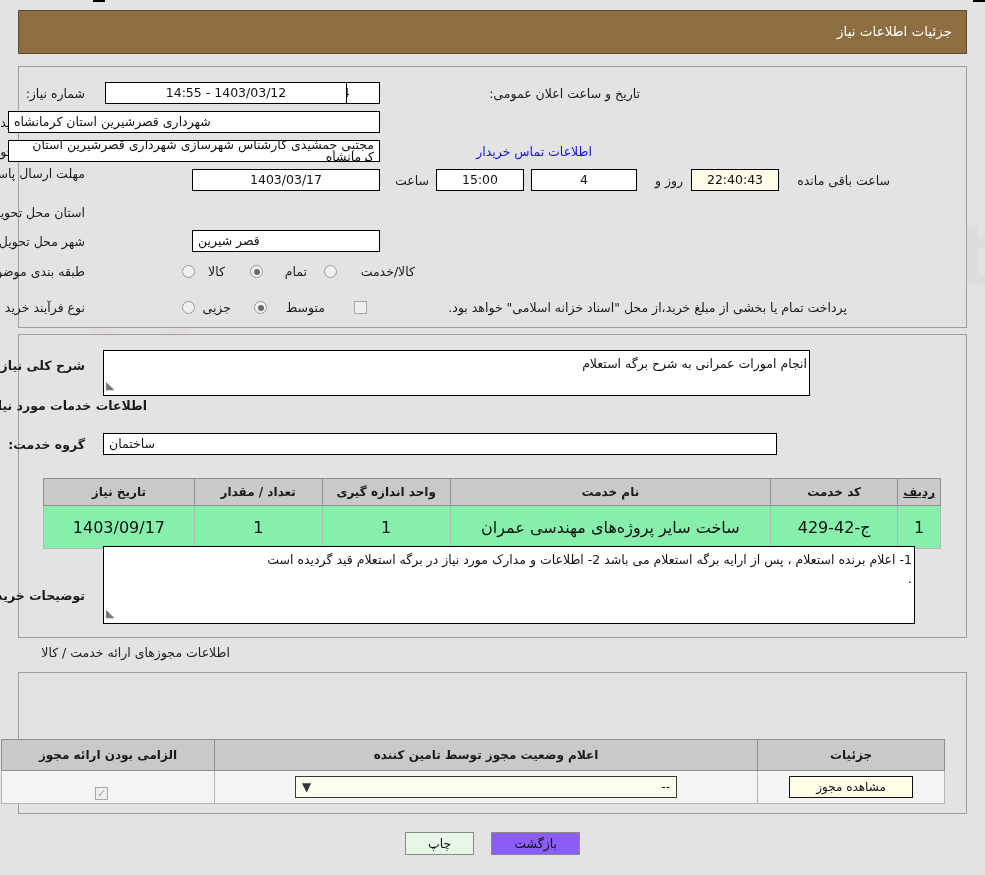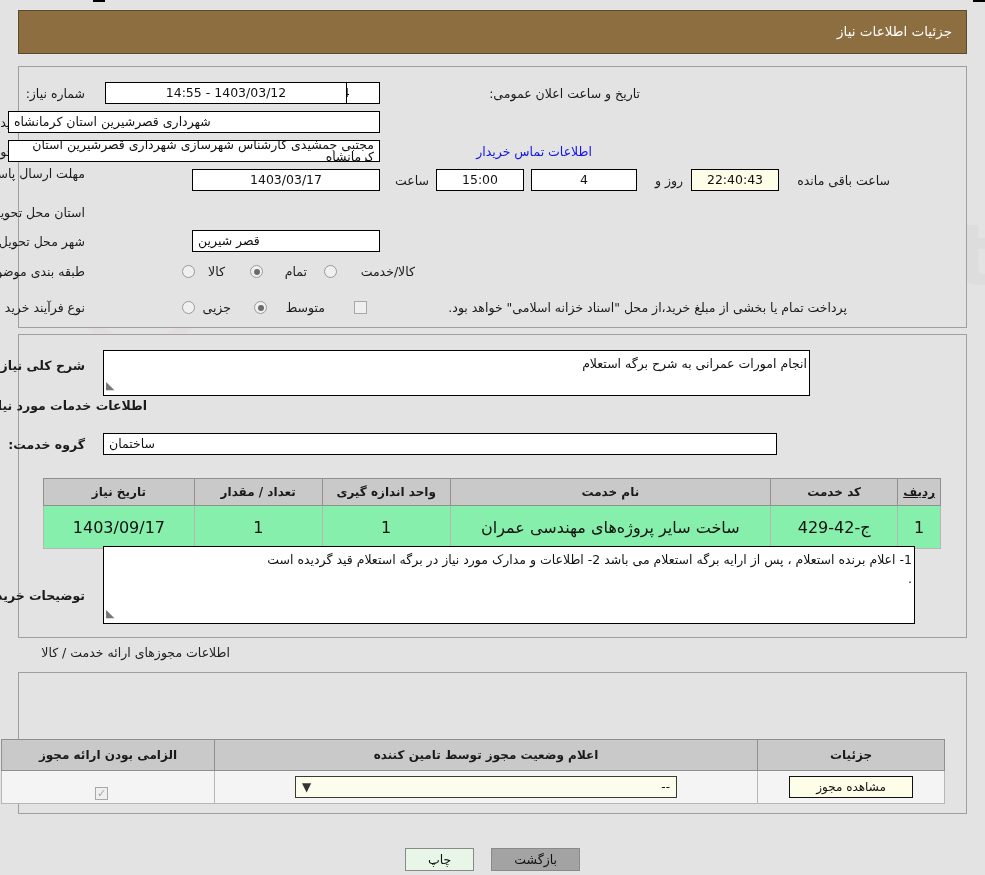--- a/index.html
+++ b/index.html
@@ -250,21 +250,21 @@
     display: inline-block;
     border: 1px solid #8a8a8a;
     font-size: 12.5px;
     color: #111;
     padding: 3px 22px;
     margin: 0 6px;
     cursor: pointer;
     font-family: "DejaVu Sans", "Liberation Sans", sans-serif;
   }
   .btn-print  { background: #e8f6e8; }
-  .btn-return { background: #a3a3a3; margin-top: 16px; }
+  .btn-return { background: #8b5cf6; }
 </style>
 </head>
 <body>
 
 <div id="page">
 
   <svg class="watermark" viewBox="0 0 985 260">
     <g opacity="0.55">
       <path d="M70 40 L140 18 L210 40 L210 120 Q210 175 140 205 Q70 175 70 120 Z" fill="none" stroke="#e8c7c7" stroke-width="13"></path>
       <path d="M105 108 L132 138 L182 78" fill="none" stroke="#e8c7c7" stroke-width="13"></path>

